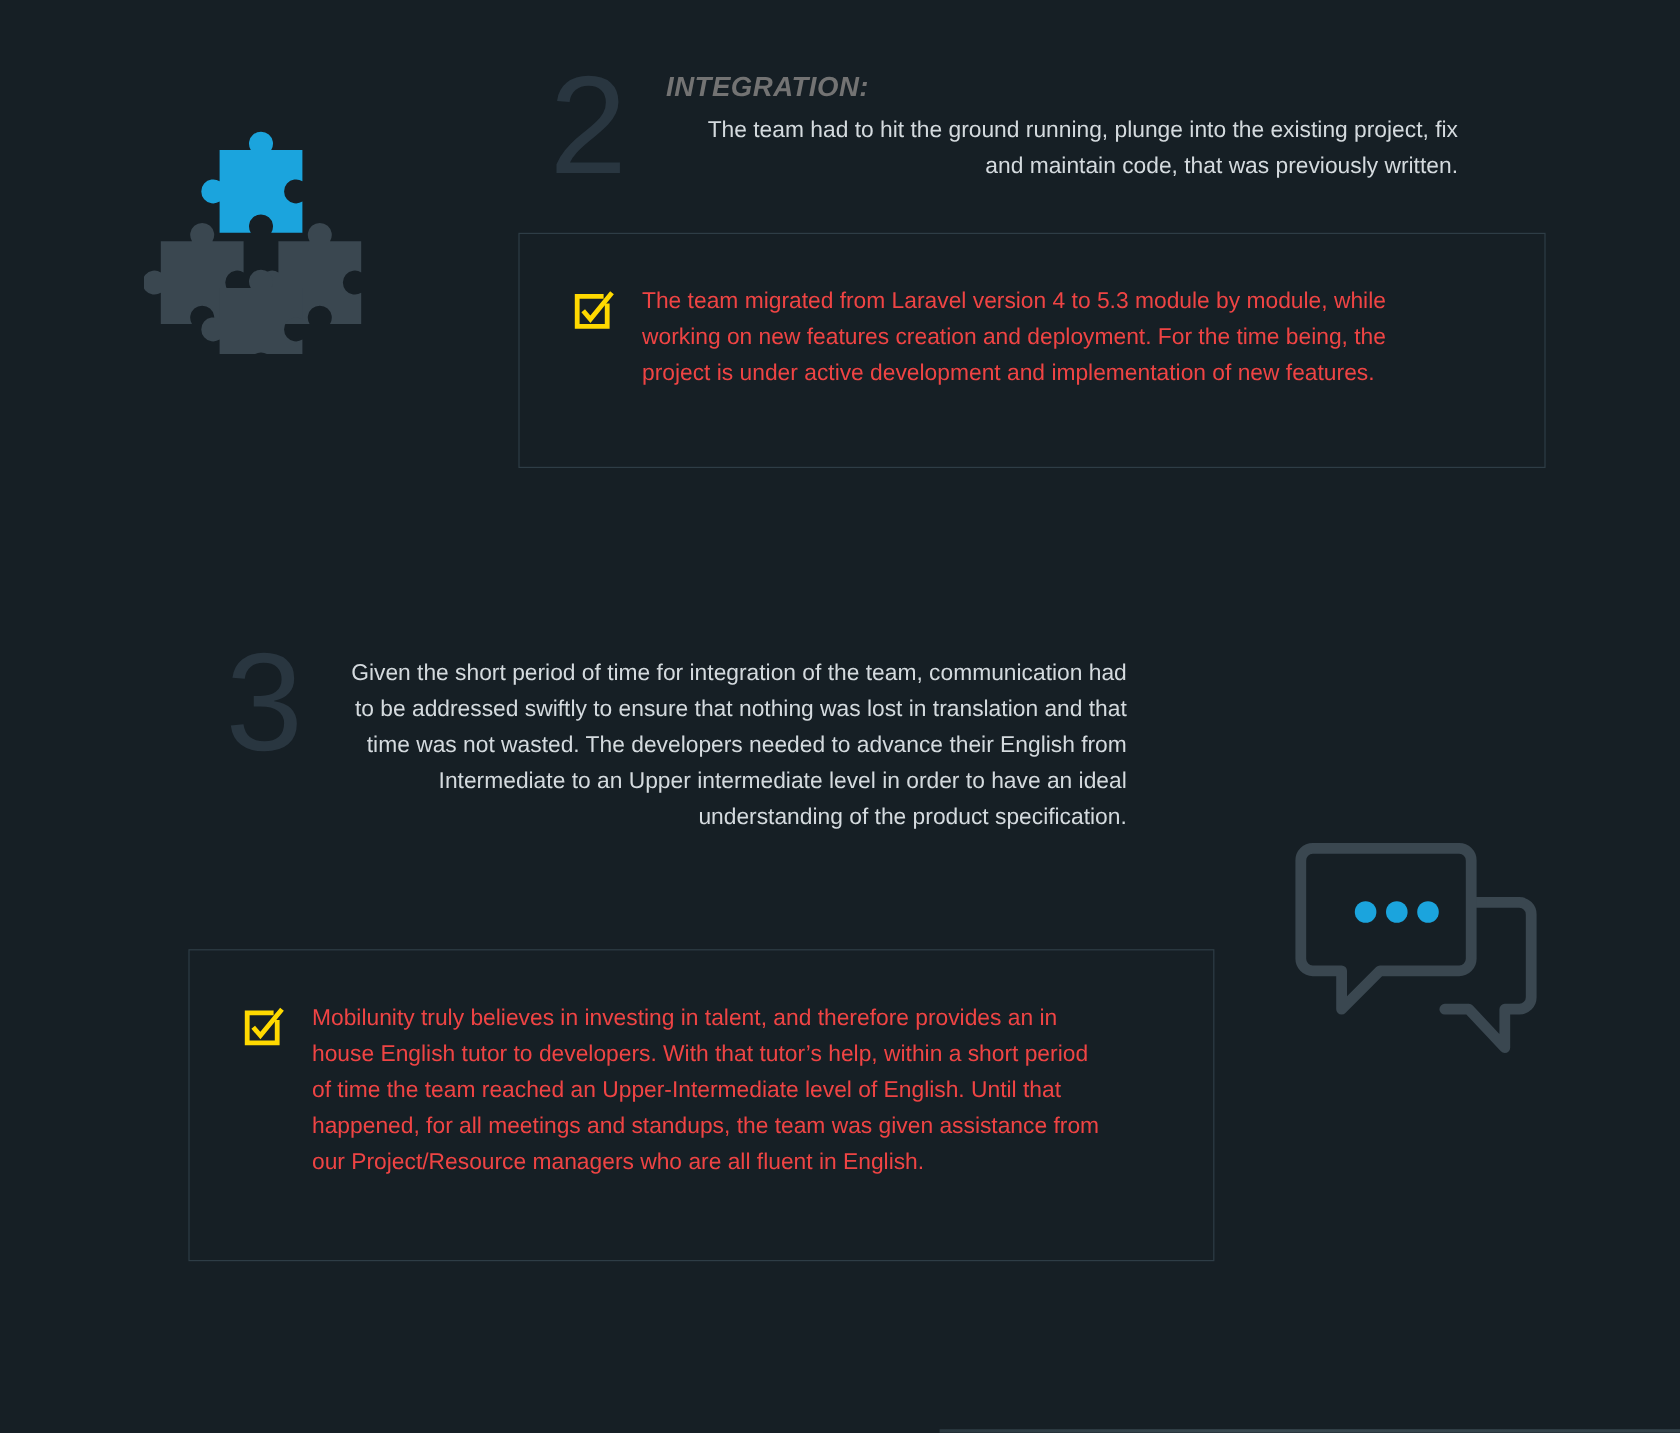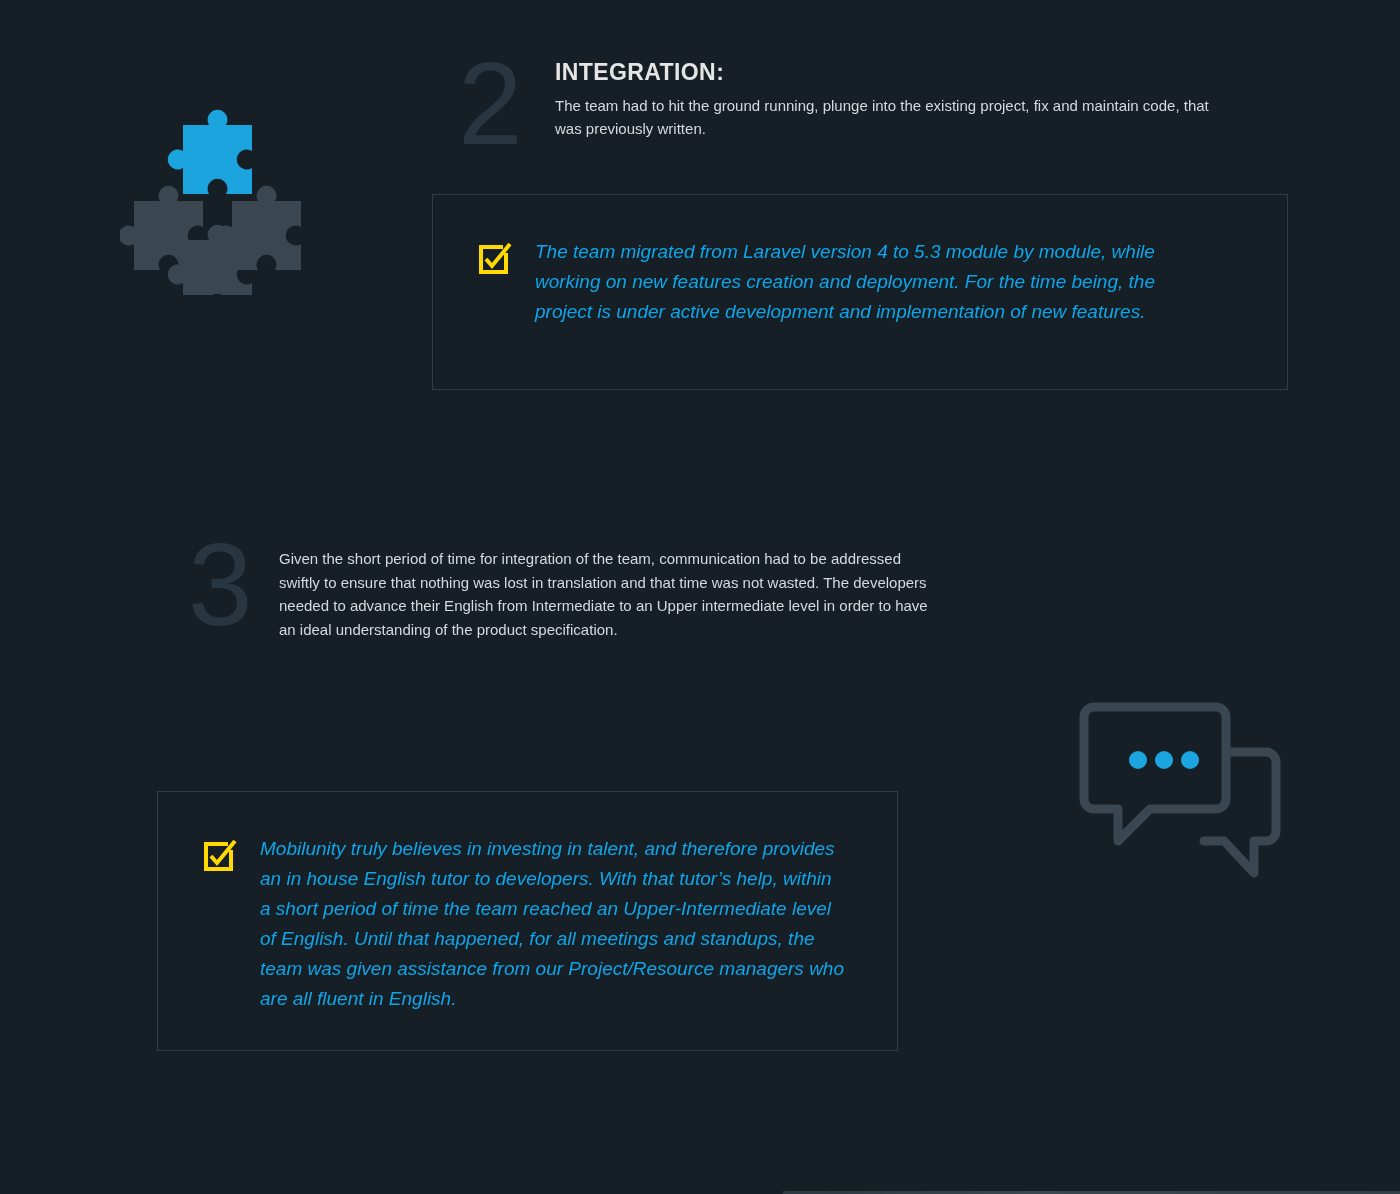--- a/index.html
+++ b/index.html
@@ -41,31 +41,33 @@
     font-weight: 400;
     line-height: 1;
     color: #293640;
     letter-spacing: -2px;
     user-select: none;
   }
 
   .head-title {
     font-size: 23px;
     font-weight: 700;
-    color: #e5e5e5;
+    color: #737373;
     letter-spacing: .4px;
     line-height: 1.25;
+    font-style: italic;
   }
 
   .head-body {
-    font-size: 15px;
+    font-size: 19px;
     font-weight: 400;
     color: #d4dade;
     line-height: 1.58;
     margin-top: 7px;
+    text-align: right;
   }
 
   
   .note-box {
     position: absolute;
     border: 1px solid #2e3d46;
     background: transparent;
   }
 
   .note-inner {
@@ -73,23 +75,22 @@
     align-items: flex-start;
   }
 
   .check-wrap {
     flex: 0 0 auto;
     margin-top: 2px;
   }
 
   .note-text {
     font-size: 19px;
-    color: #0ea5e9;
+    color: #ef4444;
     line-height: 1.58;
-    font-style: italic;
   }
 
   .puzzle-icon { position: absolute; left: 120px; top: 95px; }
   .chat-icon   { position: absolute; left: 1072px; top: 695px; }
 </style>
 </head>
 <body>
 
 <div class="page">
 
@@ -142,21 +143,21 @@
         <circle cx="118" cy="65" r="9" fill="#1ba4dd"></circle>
       </svg>
     </div>
 
     <div class="ghost-num" style="left:188px; top:527px;">3</div>
 
     <div style="position:absolute; left:279px; top:540px; width:660px;">
       <div class="head-body">Given the short period of time for integration of the team, communication had to be addressed swiftly to ensure that nothing was lost in translation and that time was not wasted. The developers needed to advance their English from Intermediate to an Upper intermediate level in order to have an ideal understanding of the product specification.</div>
     </div>
 
-    <div class="note-box" style="left:157px; top:791px; width:741px; height:260px;">
+    <div class="note-box" style="left:157px; top:791px; width:855px; height:260px;">
       <div class="note-inner" style="padding:42px 50px 0 40px;">
         <div class="check-wrap">
           <svg width="40" height="40" viewBox="0 0 40 40" xmlns="http://www.w3.org/2000/svg">
             <path d="M33 16 V33 H8 V8 H28" fill="none" stroke="#ffd900" stroke-width="4" stroke-linecap="square" stroke-linejoin="miter"></path>
             <path d="M13 20 L19 27 L37 5" fill="none" stroke="#ffd900" stroke-width="4" stroke-linecap="butt" stroke-linejoin="miter"></path>
           </svg>
         </div>
         <div class="note-text" style="margin-left:22px; width:660px;">Mobilunity truly believes in investing in talent, and therefore provides an in house English tutor to developers. With that tutor’s help, within a short period of time the team reached an Upper-Intermediate level of English. Until that happened, for all meetings and standups, the team was given assistance from our Project/Resource managers who are all fluent in English.</div>
       </div>
     </div>

